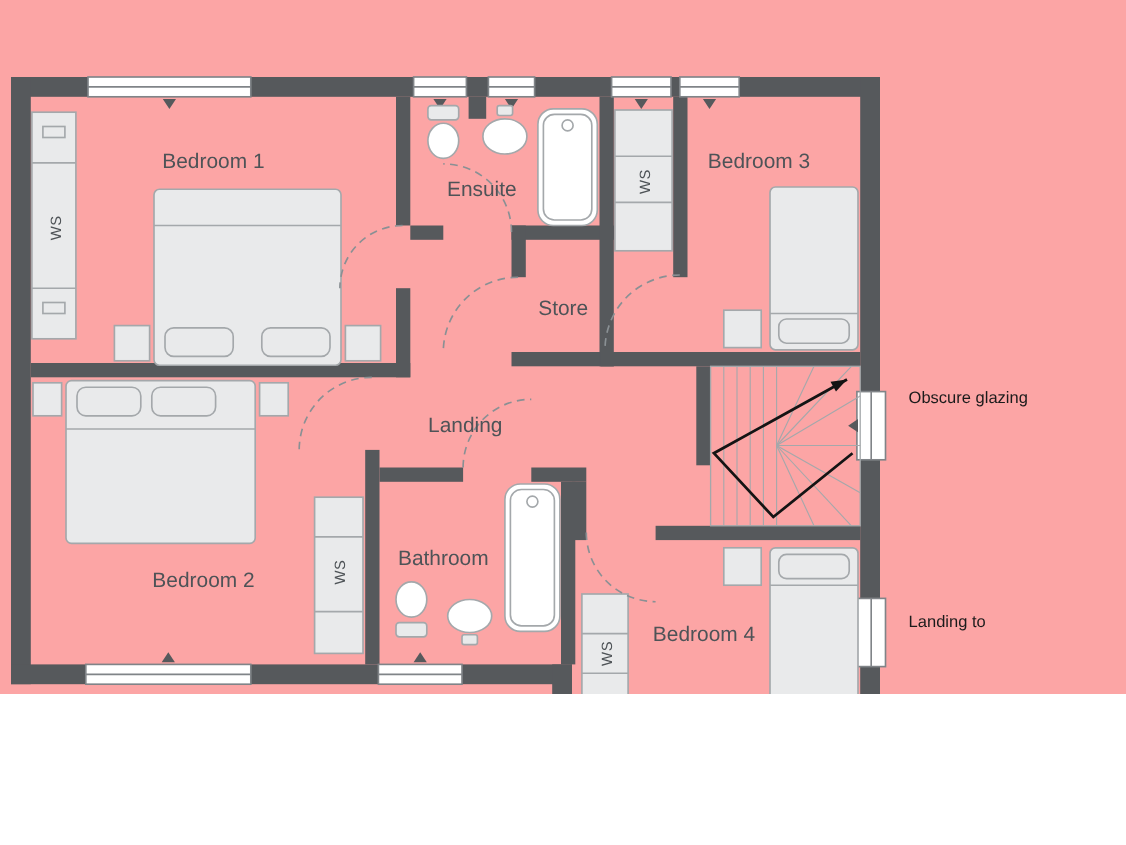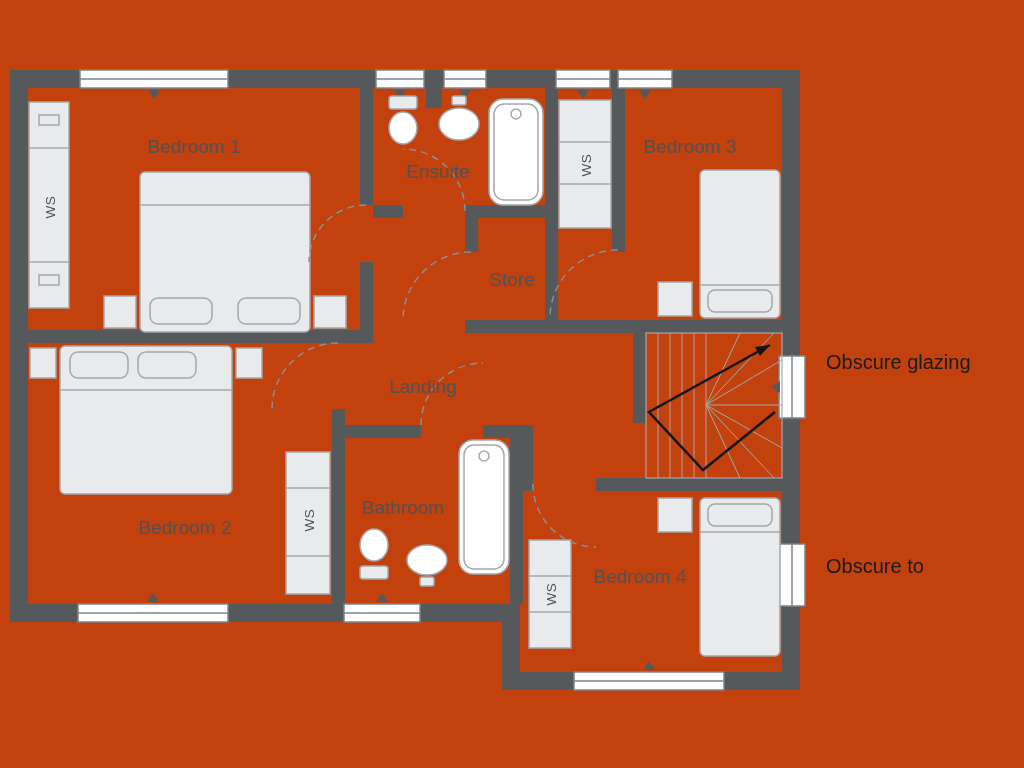--- a/index.html
+++ b/index.html
@@ -1,25 +1,25 @@
 <!DOCTYPE html>
 <html><head>
 <meta charset="utf-8">
 <style>
   html,body{margin:0;padding:0;background:#ffffff;}
   .canvas{
-    position:relative;width:1024px;height:768px;background:#c2410c;
+    position:relative;width:1024px;height:631px;background:#fca5a5;
     font-family:"Liberation Sans",sans-serif;overflow:hidden;
   }
   svg{position:absolute;left:0;top:0;}
   svg text{font-family:"Liberation Sans",sans-serif;}
   .room-label{fill:#4e5357;font-size:19px;text-anchor:middle;}
   .ws-label{fill:#4e5357;font-size:13.5px;text-anchor:middle;letter-spacing:.5px;}
   .annotation{
-    position:absolute;color:#1b1b1b;font-size:20px;line-height:30px;
+    position:absolute;color:#1b1b1b;font-size:15px;line-height:30px;
     white-space:nowrap;
   }
   .ann1{left:826px;top:347px;}
   .ann2{left:826px;top:551px;}
 </style>
 </head>
 <body>
 
 <div class="canvas">
 
@@ -243,16 +243,16 @@
     <text class="ws-label" x="310" y="524" transform="rotate(-90 310 520)">WS</text>
     <text class="ws-label" x="552" y="598" transform="rotate(-90 552 594)">WS</text>
   </g>
 </svg>
 
   <div class="annotation ann1">
     <div>Obscure glazing</div>
   </div>
 
   <div class="annotation ann2">
-    <div>Obscure to</div>
+    <div>Landing to</div>
   </div>
 
 </div>
 
 </body></html>

